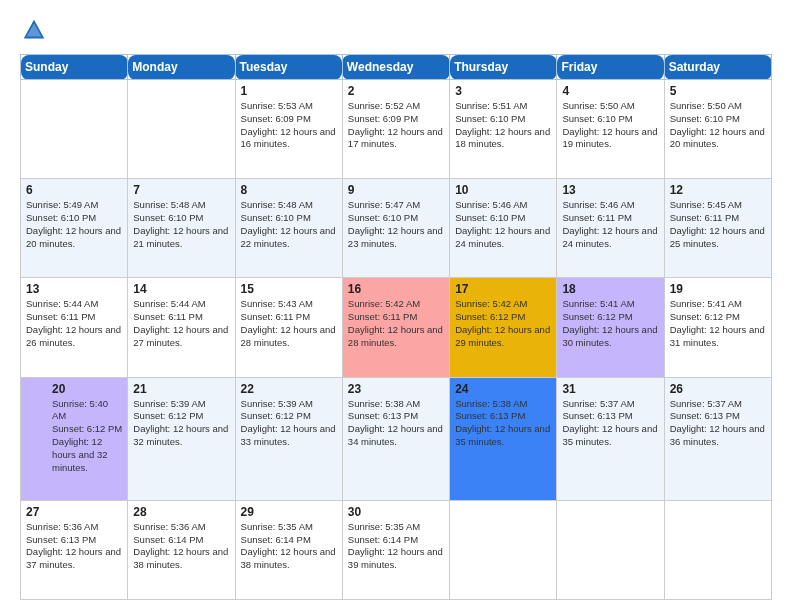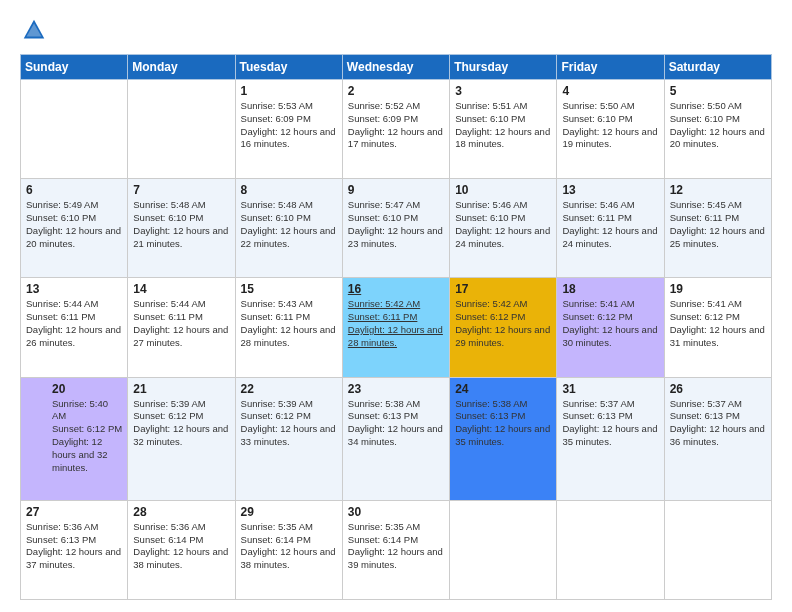--- a/index.html
+++ b/index.html
@@ -87,20 +87,21 @@
       background: #f9f9f9;
     }
     .calendar tr:nth-child(even) td {
       background-color: #f0f6ff;
     }
     .calendar tr:nth-child(odd) td {
       background-color: #fff;
     }
     .calendar thead tr th {
       background-color: #1a6abf !important;
+      border-radius: 8px;
     }
     .day-num {
       font-size: 12px;
       font-weight: bold;
       color: #222;
       display: block;
       margin-bottom: 2px;
     }
     .day-info {
       font-size: 9.5px;
@@ -237,21 +238,21 @@
             <div class="day-info" style="white-space: pre-line;">Sunrise: 5:44 AM
 Sunset: 6:11 PM
 Daylight: 12 hours and 27 minutes.</div>
           </td>
           <td style="background-color: rgb(255, 255, 255);">
             <span class="day-num">15</span>
             <div class="day-info" style="white-space: pre-line;">Sunrise: 5:43 AM
 Sunset: 6:11 PM
 Daylight: 12 hours and 28 minutes.</div>
           </td>
-          <td style="background-color: #7dd3fc; text-decoration: underline;">
+          <td style="background-color: #fca5a5;">
             <span class="day-num">16</span>
             <div class="day-info" style="white-space: pre-line;">Sunrise: 5:42 AM
 Sunset: 6:11 PM
 Daylight: 12 hours and 28 minutes.</div>
           </td>
           <td style="background-color: #eab308;">
             <span class="day-num">17</span>
             <div class="day-info" style="white-space: pre-line;">Sunrise: 5:42 AM
 Sunset: 6:12 PM
 Daylight: 12 hours and 29 minutes.</div>

